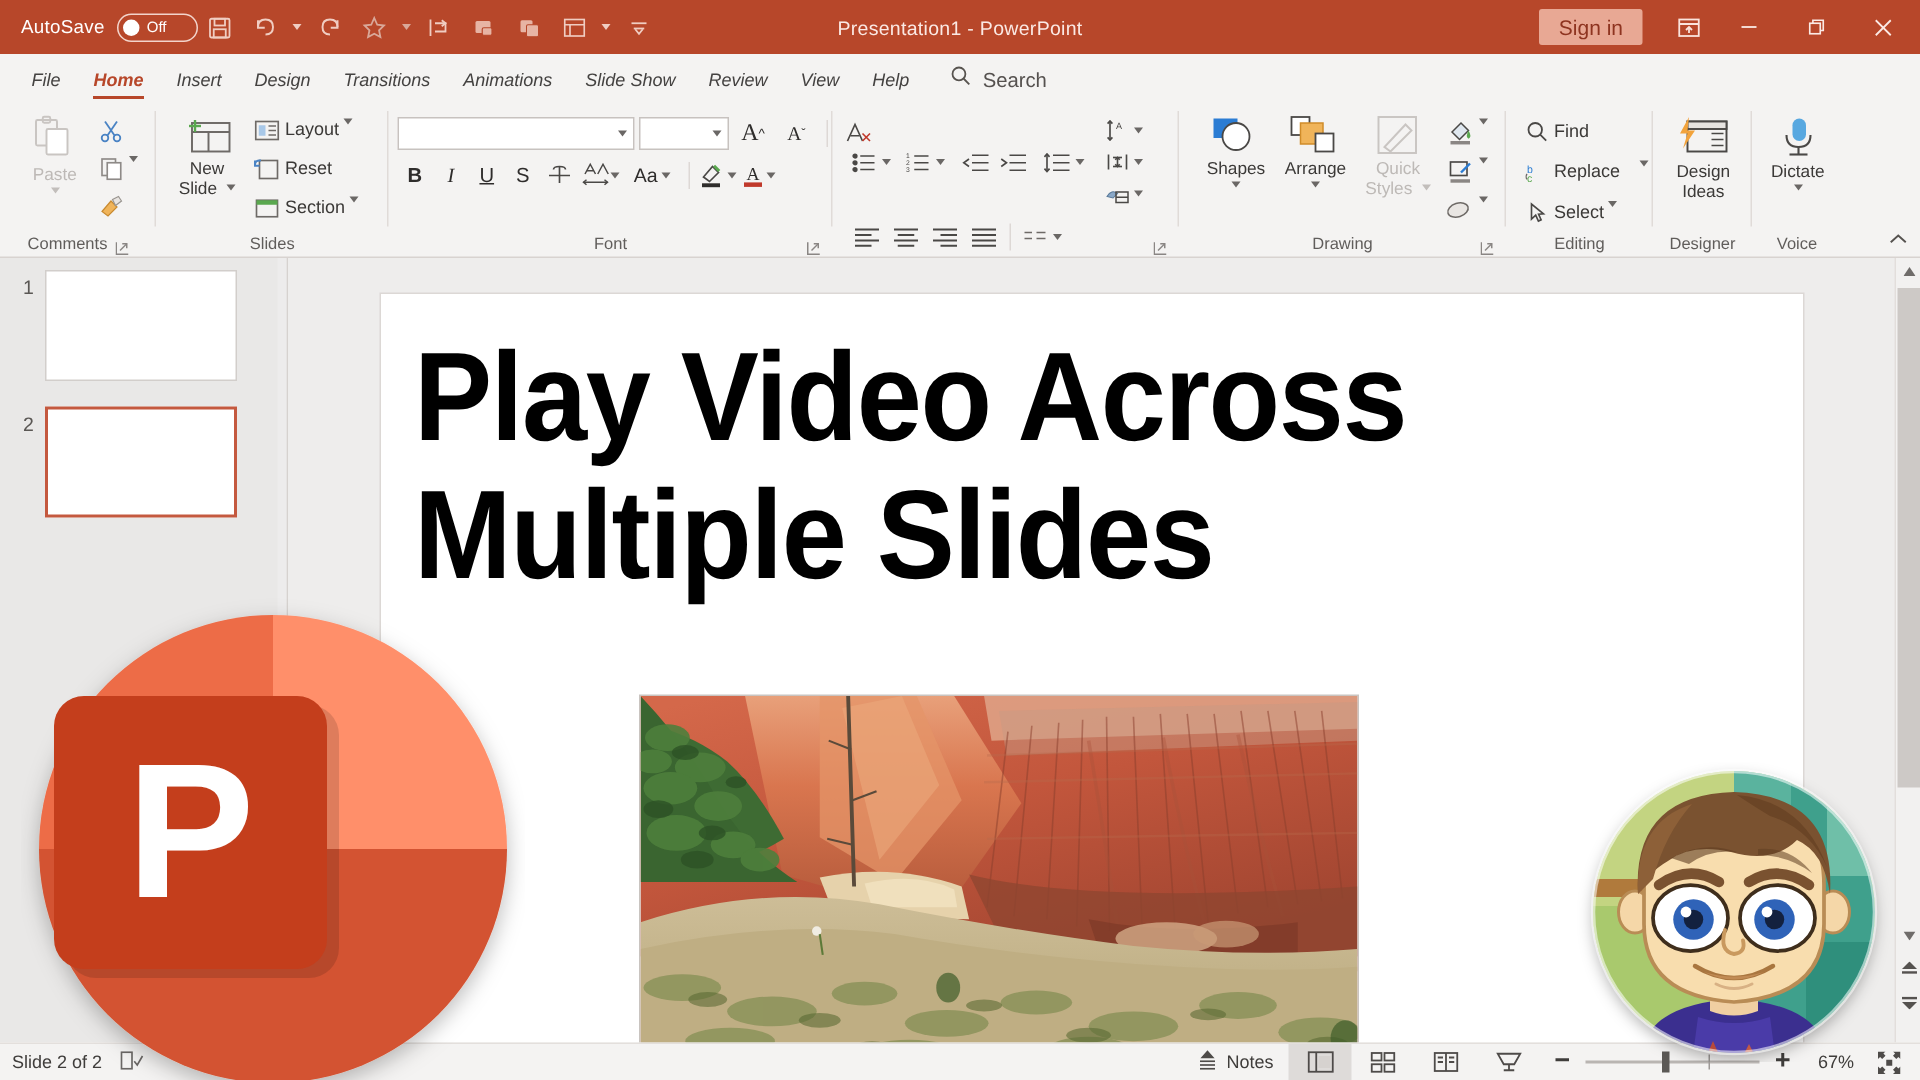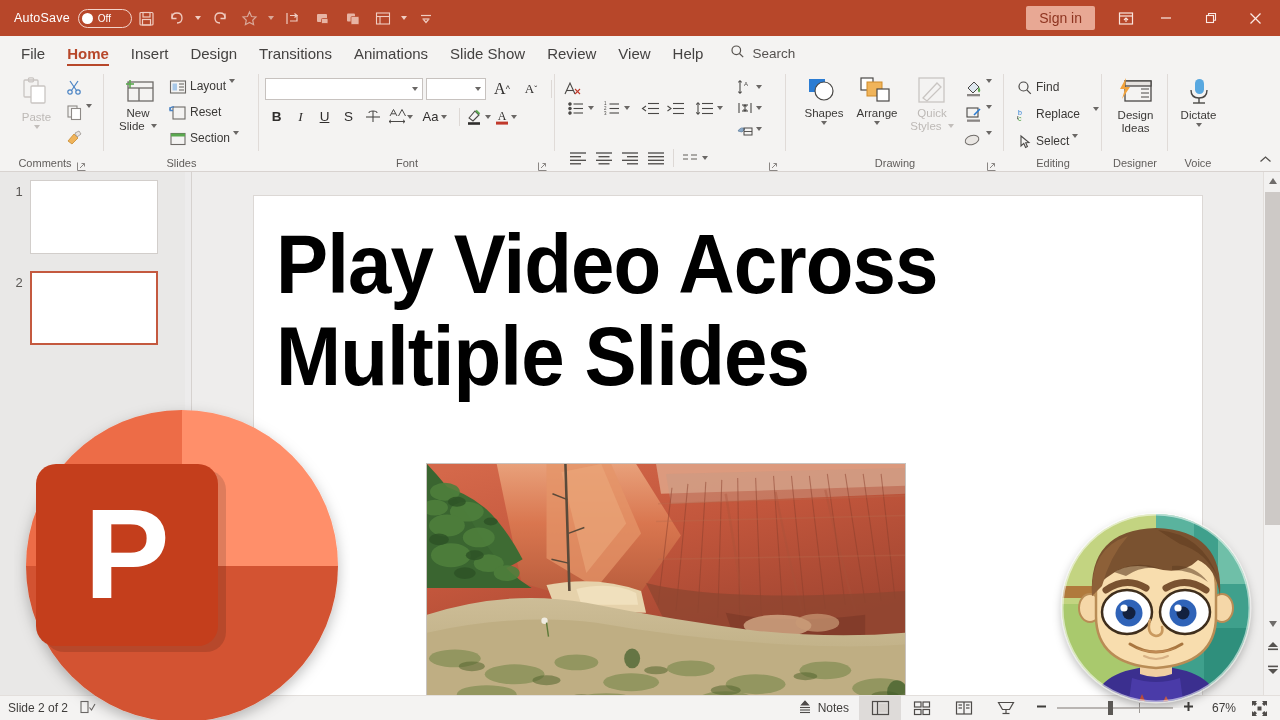--- a/index.html
+++ b/index.html
@@ -48,22 +48,22 @@
   }
   .tb-icon { width: 34px; height: 36px; display: flex; align-items: center; justify-content: center; color: #fae4dd; }
   .wbtn { width: 45px; height: 36px; display: flex; align-items: center; justify-content: center; color: #fbeae5; }
 
   
   .tabstrip {
     position: absolute; left: 0; top: 36px; width: 1280px; height: 32px;
     background: #f4f3f2; display: flex; align-items: flex-end; padding-left: 10px;
   }
   .tab {
-    font-size: 15px; color: #444241; padding: 0 11px; height: 30px;
-    display: flex; align-items: center; position: relative; white-space: nowrap;
+    font-size: 12px; color: #444241; padding: 0 11px; height: 30px;
+    display: flex; align-items: center; position: relative; white-space: nowrap; font-style: italic;
   }
   .tab.active { color: #b7472a; font-weight: bold; }
   .tab.active::after {
     content: ""; position: absolute; left: 11px; right: 11px; bottom: 2px;
     height: 2.5px; background: #b7472a;
   }
   .search-wrap { display: flex; align-items: center; gap: 7px; height: 30px; padding: 0 10px; margin-left: 6px; }
   .search-ph { font-size: 13.5px; color: #55514f; }
   .tabstrip-right { margin-left: auto; display: flex; align-items: center; gap: 6px; padding-right: 12px; height: 32px;}
   .pill {
@@ -251,20 +251,21 @@
       <div class="qat-btn">
         <svg width="16" height="16" viewBox="0 0 16 16" fill="none" stroke="currentColor" stroke-width="1.2">
           <path d="M3 5.5 L13 5.5"></path>
             <path d="M4.5 9 L11.5 9"></path>
             <path d="M8 12.5 L8 12.5"></path>
             <path d="M5.5 9.5 L8 12.5 L10.5 9.5"></path>
         </svg>
       </div>
     </div>
 
+    <div class="win-title">Presentation1  -  PowerPoint</div>
 
     <div class="titlebar-right">
       <div class="signin-btn">Sign in</div>
       <div class="tb-icon">
         <svg width="16" height="15" viewBox="0 0 16 15" fill="none" stroke="currentColor" stroke-width="1.2">
           <rect x="1.5" y="2" width="13" height="11"></rect>
             <path d="M1.5 5 L14.5 5"></path>
           <path d="M8 11 L8 7"></path>
             <path d="M6 9 L8 7 L10 9"></path>
         </svg>

